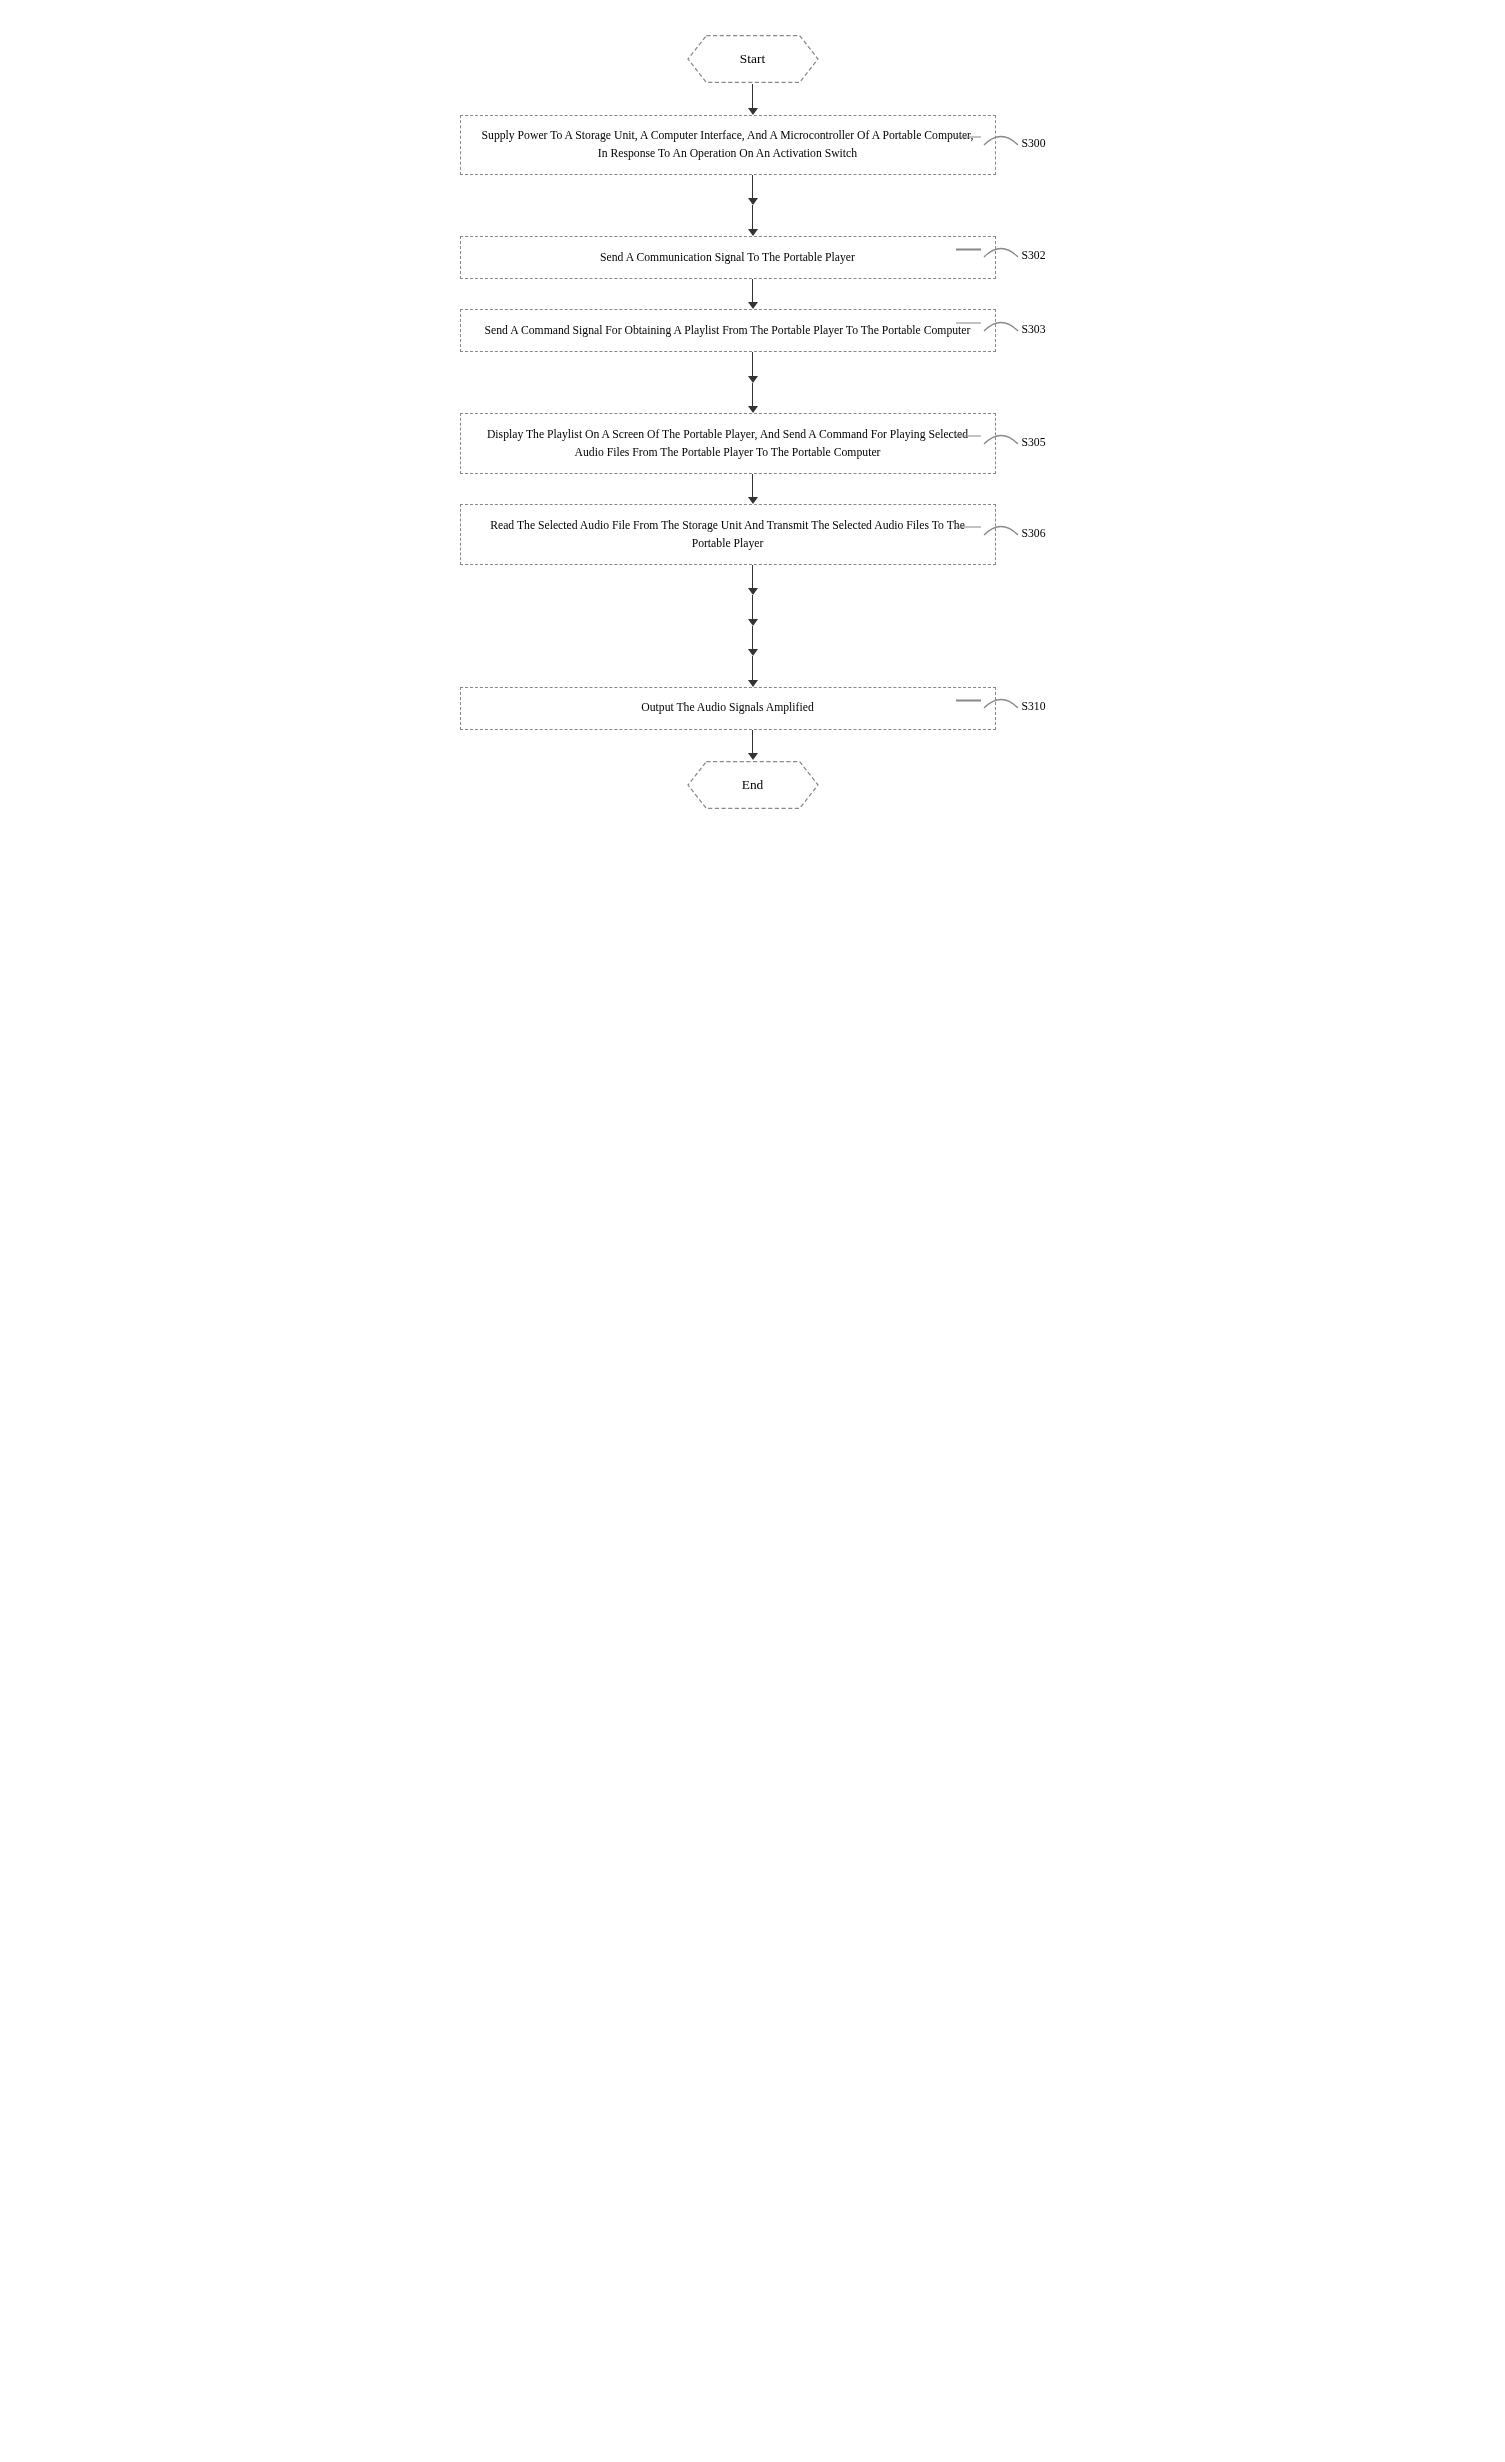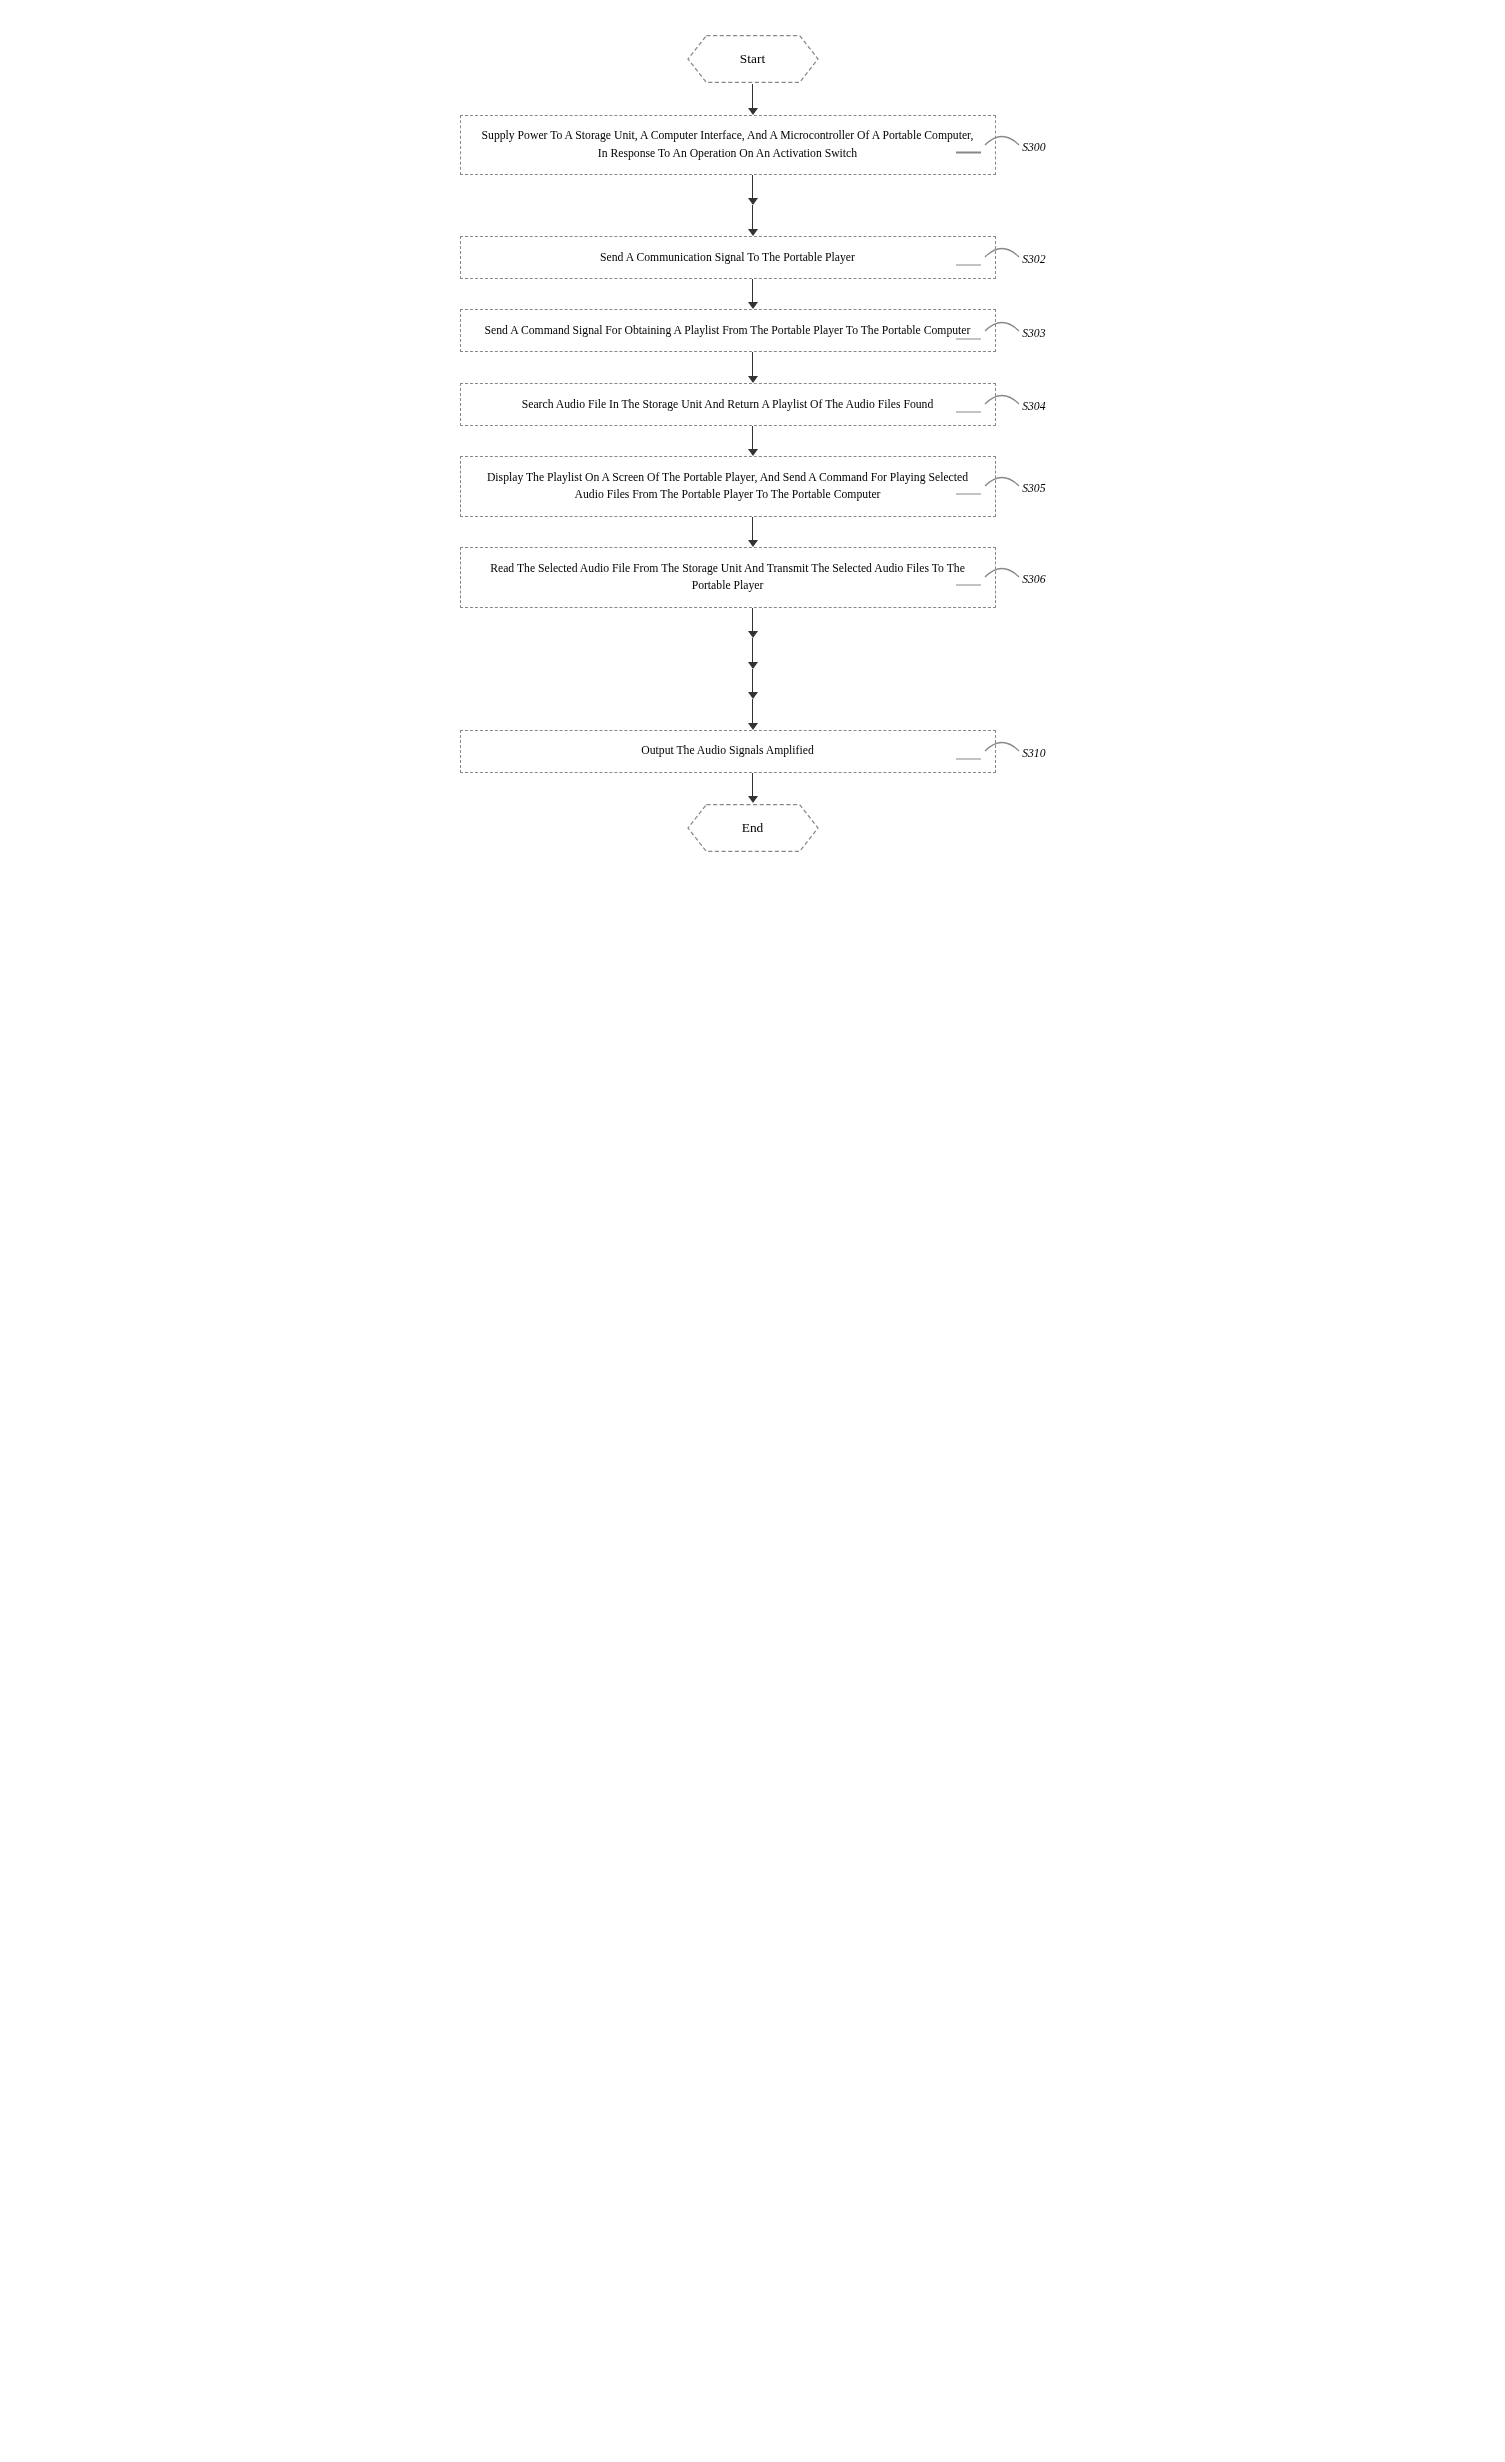--- a/index.html
+++ b/index.html
@@ -65,24 +65,23 @@
       background: #fff;
       margin-right: 50px;
     }
 
     .step-label {
       position: absolute;
       right: 0;
       top: 50%;
       transform: translateY(-50%);
       font-size: 11.7px;
-      font-style: italic;
       white-space: nowrap;
       display: flex;
-      align-items: flex-end;
+      align-items: flex-start;
     }
 
     .step-label::before {
       content: '';
       display: inline-block;
       width: 25px;
       height: 1.3px;
       background: #888;
       margin-right: 3.4px;
       
@@ -168,29 +167,20 @@
       </svg>
       <span>S303</span>
     </div>
   </div>
 
   <div class="connector">
     <div class="connector-line" style="height:23.5px;"></div>
     <div class="connector-arrow"></div>
   </div>
 
-  <div class="process-row">
-    <div class="process-box">Search Audio File In The Storage Unit And Return A Playlist Of The Audio Files Found</div>
-    <div class="step-label">
-      <svg width="34" height="17" style="overflow:visible; margin-right:3.4px;" viewBox="0 0 40 20">
-        <path d="M0,10 Q20,-10 40,10" fill="none" stroke="#888" stroke-width="1.5"></path>
-      </svg>
-      <span>S304</span>
-    </div>
-  </div>
 
   <div class="connector">
     <div class="connector-line" style="height:23.5px;"></div>
     <div class="connector-arrow"></div>
   </div>
 
   <div class="process-row">
     <div class="process-box">Display The Playlist On A Screen Of The Portable Player, And Send A Command For Playing Selected Audio Files From The Portable Player To The Portable Computer</div>
     <div class="step-label">
       <svg width="34" height="17" style="overflow:visible; margin-right:3.4px;" viewBox="0 0 40 20">

